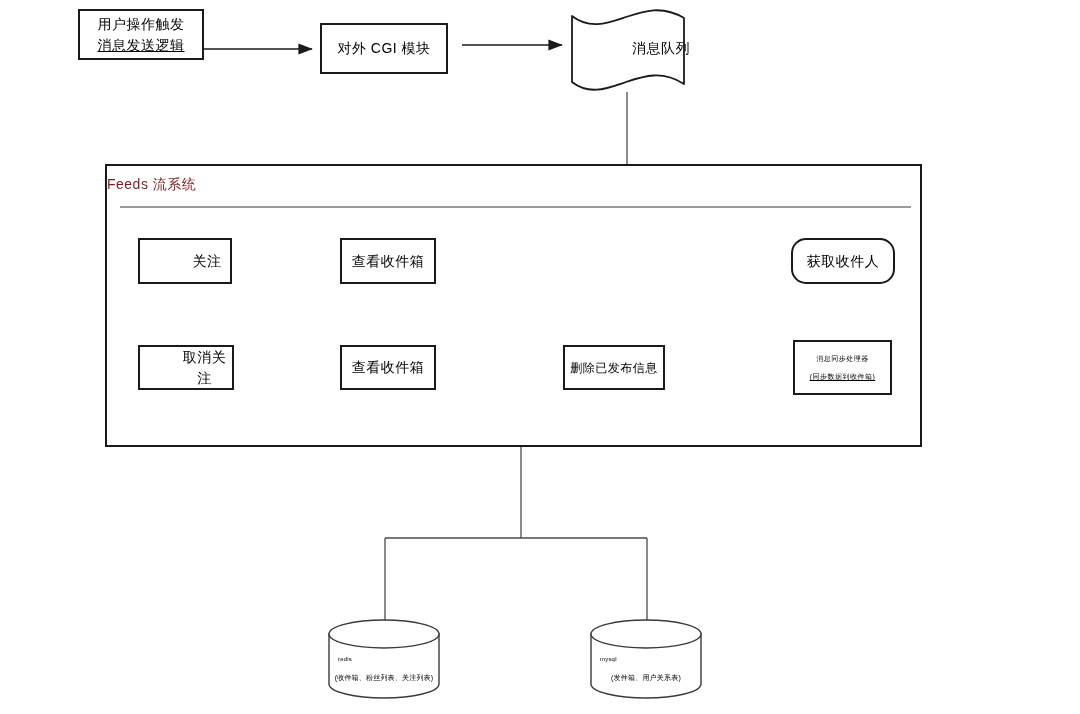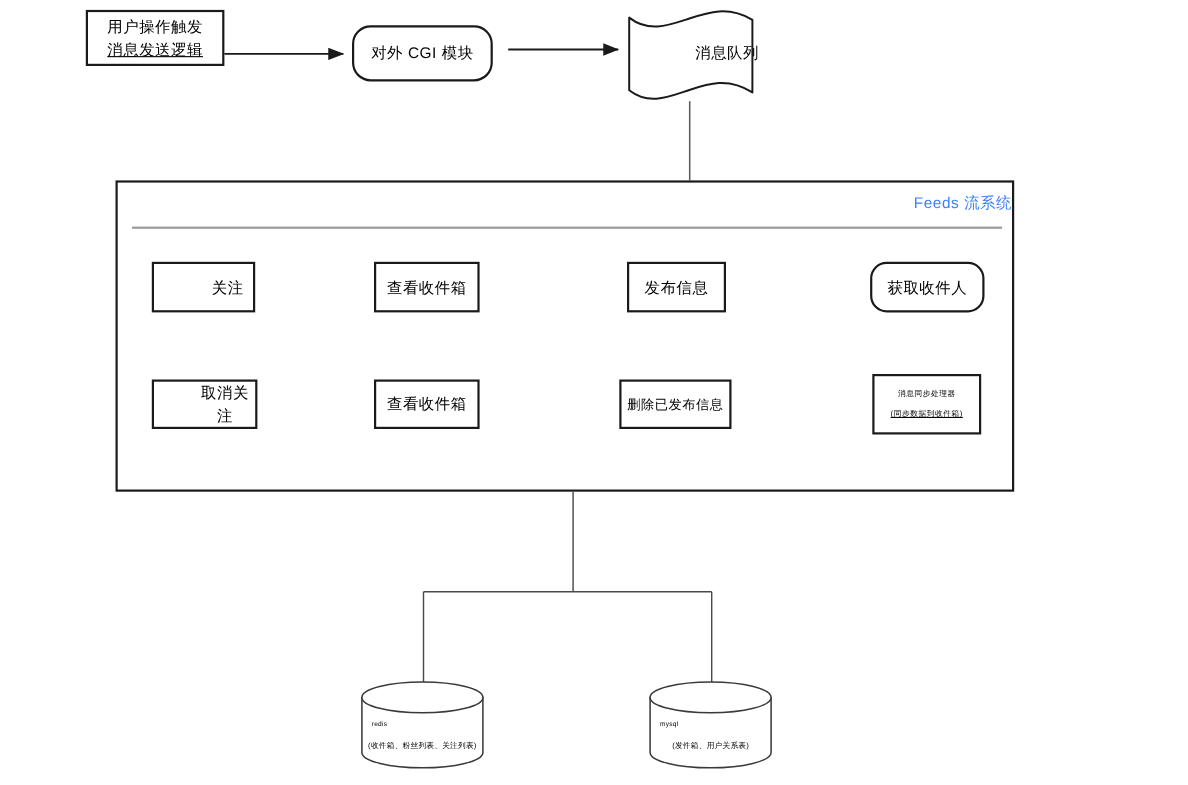--- a/index.html
+++ b/index.html
@@ -28,39 +28,39 @@
     text-align: center;
     line-height: 1.5;
     font-size: 14px;
     color: #000000;
     letter-spacing: 0.5px;
   }
   .node .l2 { display: block; text-decoration: underline; }
 
   
   #n-user     { left: 46px;  top: 9px;  width: 126px; height: 51px; margin-left: 32px; }
-  #n-cgi      { left: 320px; top: 23px;  width: 128px; height: 51px; border-radius: 17px; }
+  #n-cgi      { left: 320px; top: 23px;  width: 128px; height: 51px; }
 
   
   #feeds-box {
     position: absolute;
     left: 105px; top: 164px;
     width: 817px; height: 283px;
     box-sizing: border-box;
     border: 2px solid #1a1a1a;
     background: #ffffff;
   }
   #feeds-title {
     position: absolute;
     left: 0; top: 10px;
     width: 100%;
-    text-align: right;
+    text-align: left;
     font-size: 14px;
     letter-spacing: 0.5px;
-    color: #3b82f6;
+    color: #7f1d1d;
   }
   #feeds-divider {
     position: absolute;
     left: 13px; top: 40px;
     width: 791px; height: 2px;
     background: #9a9a9a;
   }
 
   
   #n-follow    { left: 138px; top: 238px; width: 94px;  height: 46px; padding-left: 44px; }
@@ -180,23 +180,20 @@
     <div id="feeds-title">Feeds 流系统</div>
     <div id="feeds-divider"></div>
   </div>
 
   <div class="node" id="n-follow">
     <span>关注</span>
   </div>
   <div class="node" id="n-inbox1">
     <span>查看收件箱</span>
   </div>
-  <div class="node" id="n-publish">
-    <span>发布信息</span>
-  </div>
   <div class="node" id="n-recipient">
     <span>获取收件人</span>
   </div>
 
   <div class="node" id="n-unfollow">
     <span>取消关注</span>
   </div>
   <div class="node" id="n-inbox2">
     <span>查看收件箱</span>
   </div>

